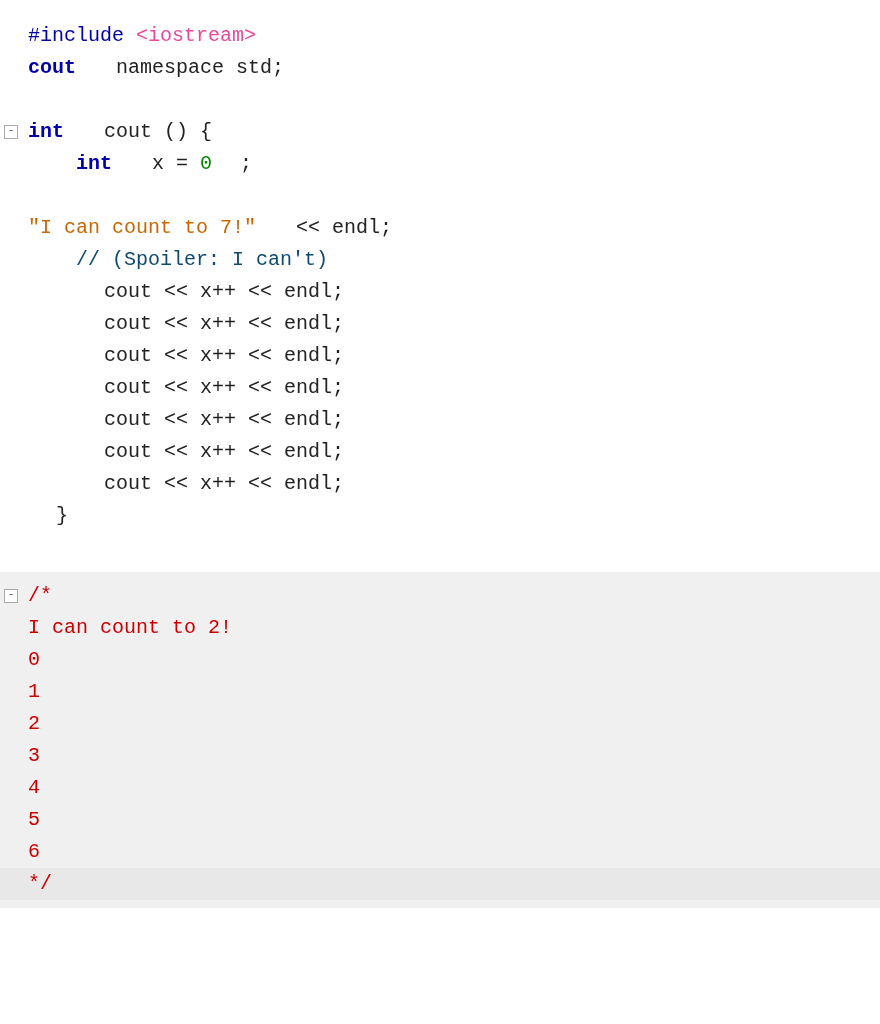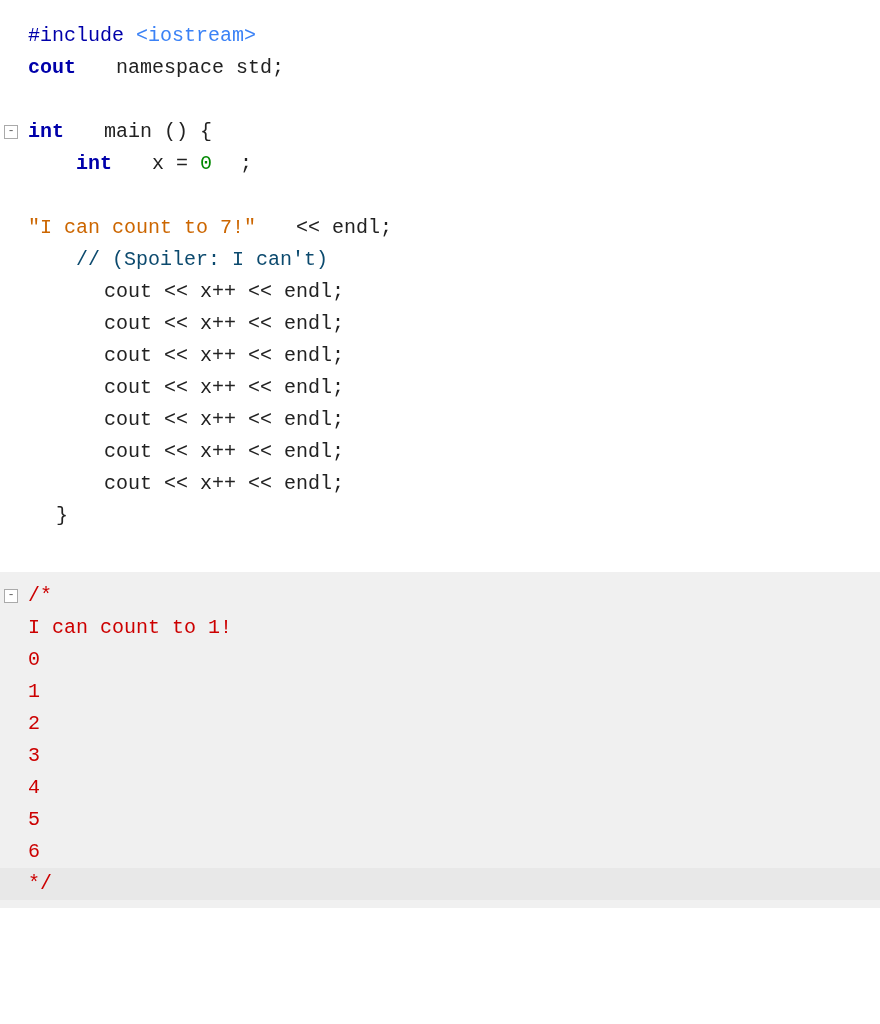--- a/index.html
+++ b/index.html
@@ -62,21 +62,21 @@
       display: flex;
       align-items: center;
       justify-content: center;
       font-size: 12px;
       color: #666;
       cursor: pointer;
       z-index: 10;
     }
 
     .color-include { color: #0000aa; }
-    .color-iostream { color: #3b82f6; }
+    .color-iostream { color: #ec4899; }
     .color-keyword { color: #0000aa; font-weight: bold; }
     .color-normal { color: #222222; margin-left: 28px; }
     .color-string { color: #cc6600; }
     .color-comment { color: #0c4a6e; }
     .color-output { color: #cc0000; }
     .color-number { color: #008800; }
 
     .output-last-line {
       background-color: #e8e8e8;
     }
@@ -92,21 +92,21 @@
     </div>
 
     <div class="line">
       <span class="color-keyword">cout</span><span class="color-normal"> namespace std;</span>
     </div>
 
     <div class="line">&nbsp;</div>
 
     <div class="line line-with-marker">
       <div class="fold-marker">-</div>
-      <span class="color-keyword">int</span><span class="color-normal"> main () {</span>
+      <span class="color-keyword">int</span><span class="color-normal"> cout () {</span>
     </div>
 
     <div class="line">
       <span class="color-keyword">    int</span><span class="color-normal"> x = </span><span class="color-number">0</span><span class="color-normal">;</span>
     </div>
 
     <div class="line">&nbsp;</div>
 
     <div class="line">
       <span class="color-string">"I can count to 7!"</span><span class="color-normal"> &lt;&lt; endl;</span>
@@ -146,21 +146,21 @@
   </div>
 
   <div class="output-section">
 
     <div class="line line-with-marker">
       <div class="fold-marker">-</div>
       <span class="color-output">/*</span>
     </div>
 
     <div class="line">
-      <span class="color-output">I can count to 1!</span>
+      <span class="color-output">I can count to 2!</span>
     </div>
 
     <div class="line">
       <span class="color-output">0</span>
     </div>
 
     <div class="line">
       <span class="color-output">1</span>
     </div>
 

